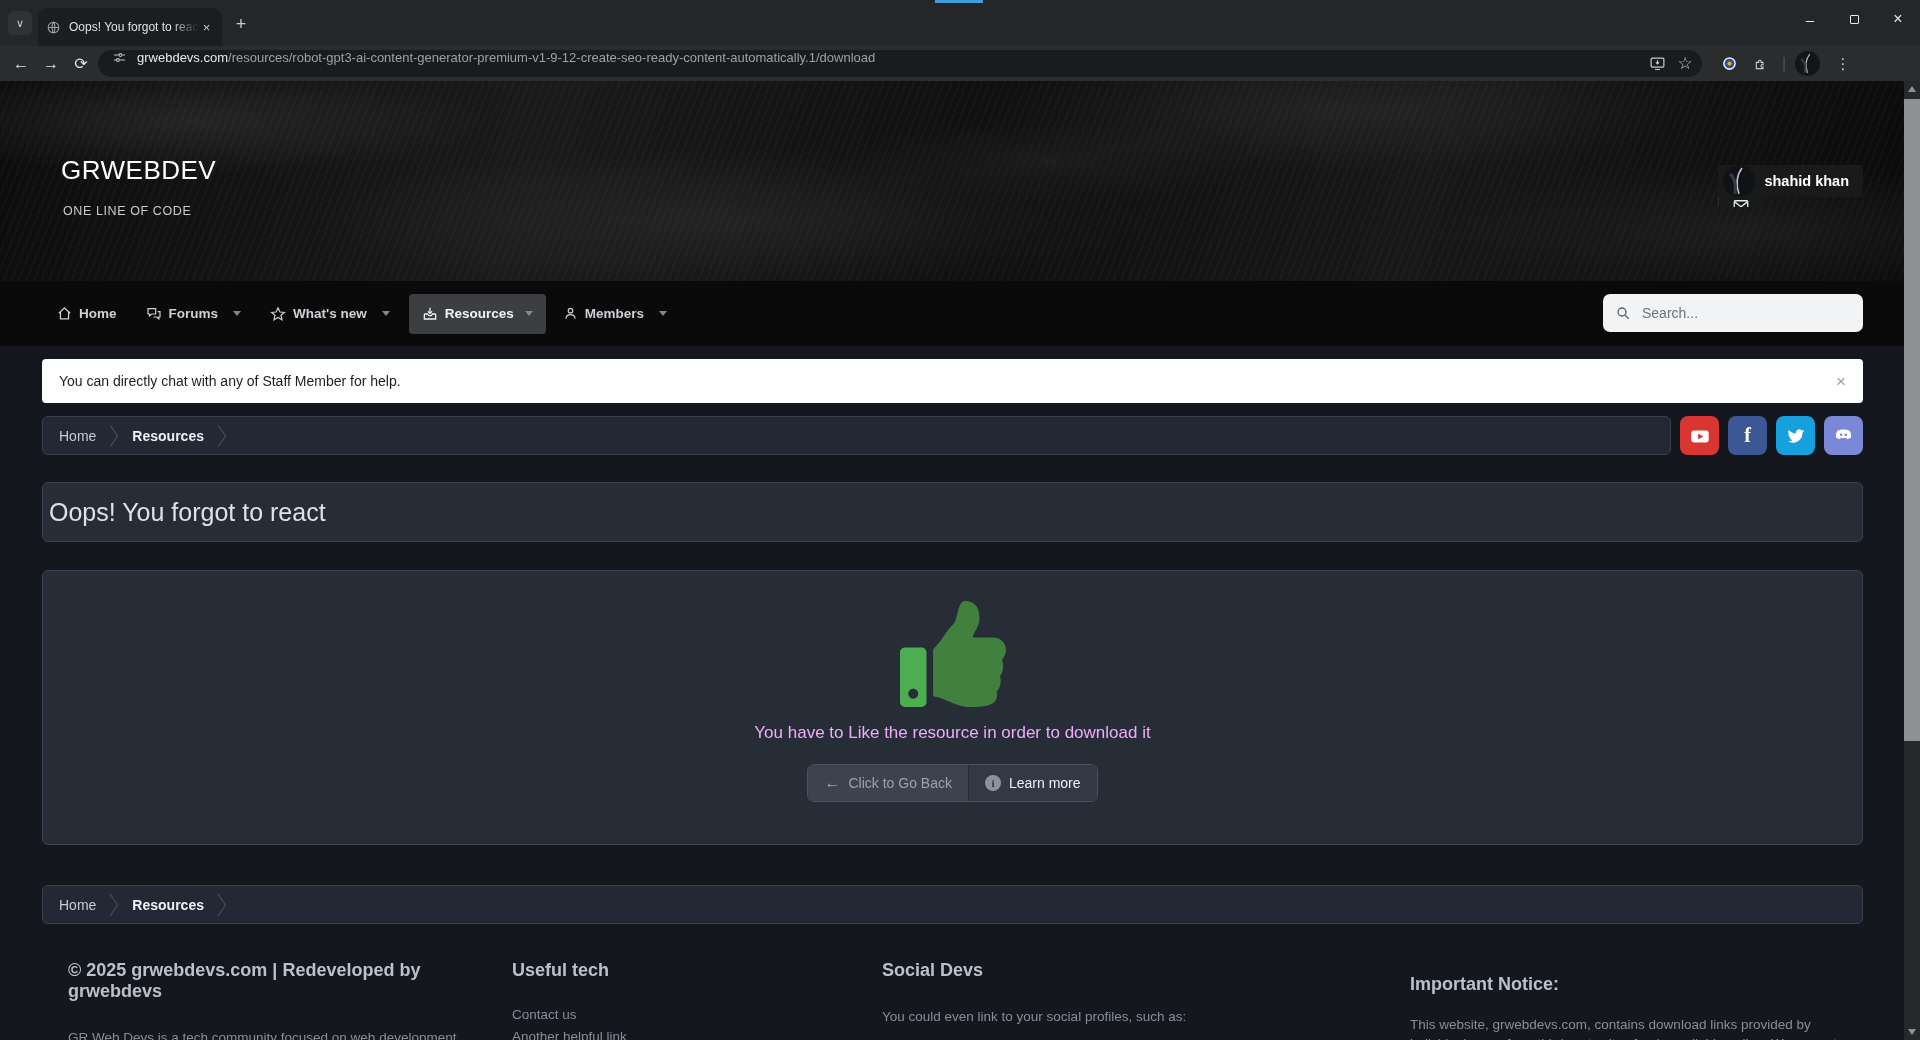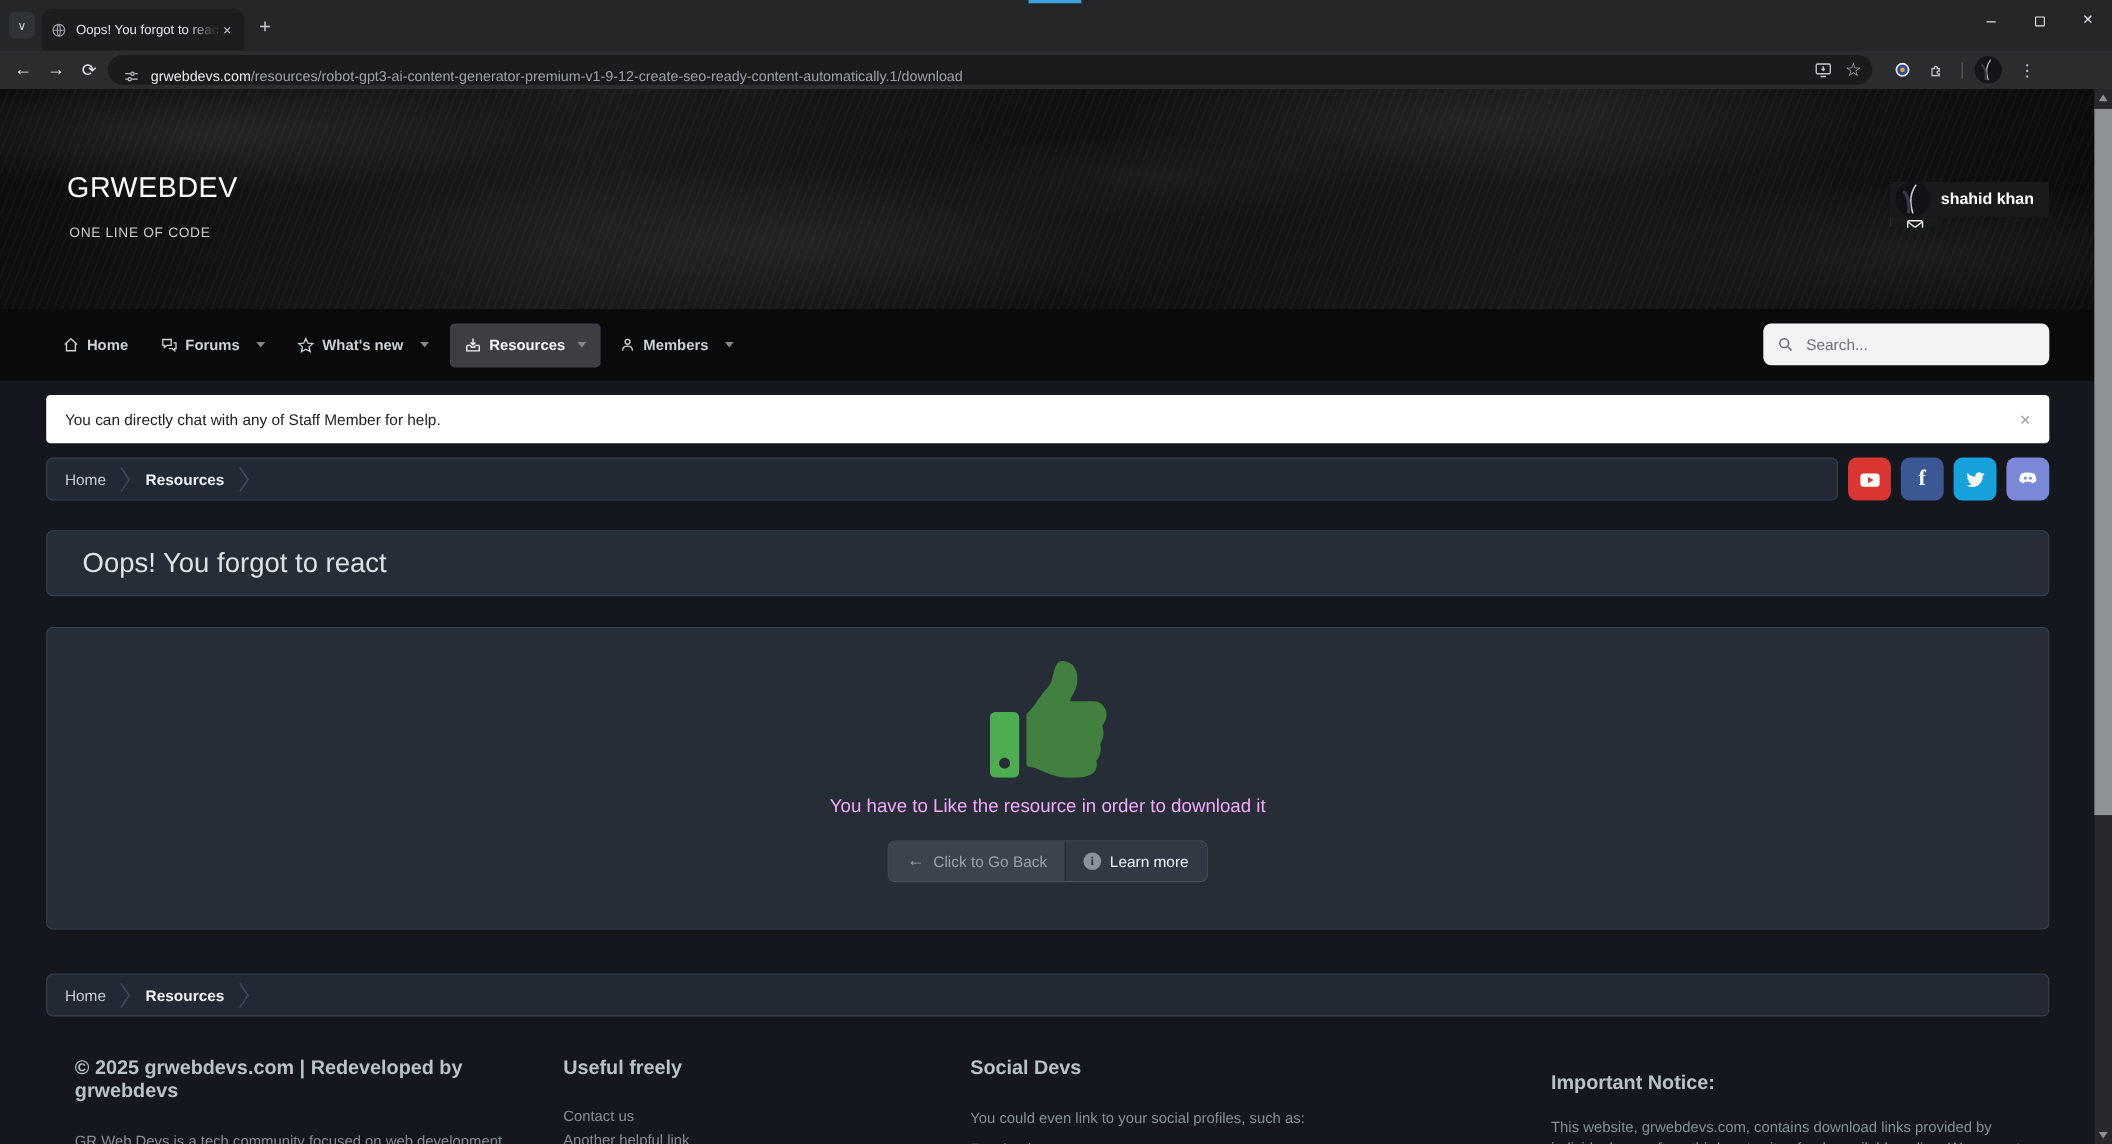--- a/index.html
+++ b/index.html
@@ -21,21 +21,21 @@
           display:flex;align-items:center;justify-content:center;font-weight:400;}
   .win-controls{position:absolute;right:0;top:0;display:flex;}
   .win-btn{width:44px;height:38px;display:flex;align-items:center;justify-content:center;color:#e6e8ea;font-size:15px;}
   .restore-glyph{position:relative;width:9px;height:9px;border:1px solid #e6e8ea;border-radius:1px;background:#242628;}
   .restore-glyph::before{content:"";position:absolute;left:2px;top:-4px;width:9px;height:9px;border:1px solid #e6e8ea;border-radius:1px;z-index:-1;}
   .close-glyph{font-size:16px;}
 
   .toolbar{position:absolute;top:46px;left:0;right:0;height:35px;background:#2a2c2e;}
   .tb-icon{position:absolute;top:0;height:35px;display:flex;align-items:center;justify-content:center;color:#dfe1e4;}
   .url-pill{position:absolute;left:98px;top:4px;width:1604px;height:27px;border-radius:14px;background:#1a1b1d;
-            display:flex;align-items:flex-end;overflow:hidden;}
+            display:flex;align-items:flex-start;overflow:hidden;}
   .url-text{margin-left:10px;font-size:13px;white-space:nowrap;}
   .url-domain{color:#e7e9eb;}
   .url-path{color:#9aa1a8;}
   .tb-divider{color:#505356;font-size:16px;}
 
   
   .page{position:absolute;top:81px;left:0;width:1920px;height:959px;background:#14171d;overflow:hidden;}
   .scrollbar{position:absolute;top:0;right:0;width:16px;height:959px;background:#26282c;z-index:50;}
   .sb-arrow{position:absolute;left:0;width:16px;height:16px;display:flex;align-items:center;justify-content:center;}
   .sb-up{top:0;}
@@ -88,21 +88,21 @@
   .bc-row{margin-top:13px;display:flex;gap:9px;}
   .bc-panel{flex:1;height:39px;background:#222834;border:1px solid #39404c;border-radius:6px;
             display:flex;align-items:center;padding:0 16px;gap:13px;}
   .bc-link{font-size:14px;color:#c7cdd6;}
   .bc-current{font-size:14px;font-weight:bold;color:#eef1f5;}
   .bc-sep{display:flex;align-items:center;}
   .social-btn{width:39px;height:39px;border-radius:8px;display:flex;align-items:center;justify-content:center;flex:none;}
   .fb-f{color:#fff;font-size:20px;font-weight:bold;font-family:"Liberation Serif","DejaVu Serif",serif;}
 
   .panel{background:#272d37;border:1px solid #3b414d;border-radius:6px;}
-  .title-panel{margin-top:27px;height:60px;display:flex;align-items:center;padding:0 32px;}
+  .title-panel{margin-top:27px;height:60px;display:flex;align-items:center;padding:0 6px;}
   .page-title{font-size:25px;color:#dde2e8;font-weight:400;}
 
   .gate-panel{margin-top:28px;height:275px;display:flex;flex-direction:column;align-items:center;}
   .thumb-wrap{margin-top:30px;width:118px;height:106px;}
   .gate-msg{margin-top:16px;font-size:17px;color:#f0abfc;}
   .btn-group{margin-top:21px;display:flex;height:38px;border-radius:7px;overflow:hidden;border:1px solid #4a515c;}
   .btn{display:flex;align-items:center;gap:8px;padding:0 16px;font-size:14px;}
   .btn-back{background:#3c434e;color:#9aa2ac;}
   .btn-learn{background:#323945;color:#eef1f5;border-left:1px solid #262c35;}
   .back-arrow{font-size:16px;}
@@ -391,21 +391,21 @@
             </span>
           </div>
         </div>
 
         <div class="footer">
           <div class="f-col1">
             <div class="f-head">© 2025 grwebdevs.com | Redeveloped by grwebdevs</div>
             <div class="f-body">GR Web Devs is a tech community focused on web development, server management, WordPress, and open-source tools. We help users explore, discuss,</div>
           </div>
           <div class="f-col2">
-            <div class="f-head">Useful freely</div>
+            <div class="f-head">Useful tech</div>
             <a class="f-link">Contact us</a>
             <a class="f-link">Another helpful link</a>
           </div>
           <div class="f-col3">
             <div class="f-head">Social Devs</div>
             <div class="f-body">You could even link to your social profiles, such as:</div>
             <a class="f-link">Facebook</a>
           </div>
           <div class="f-col4">
             <div class="f-head">Important Notice:</div>

